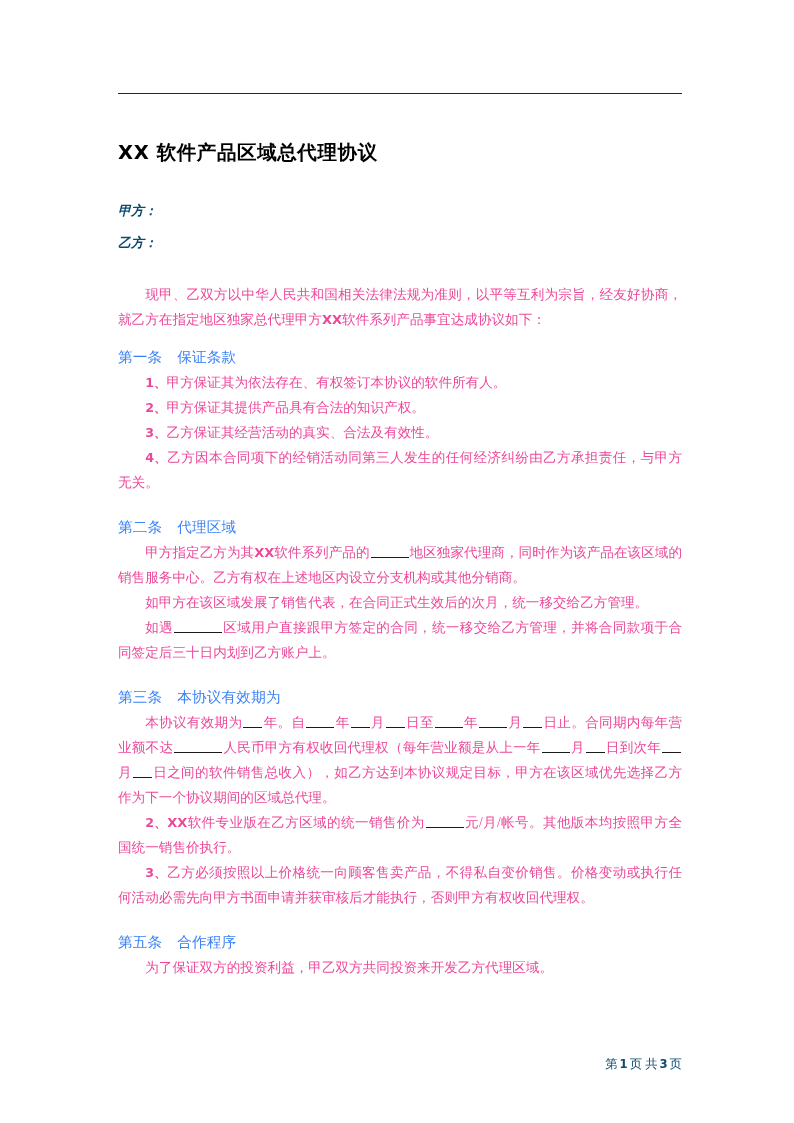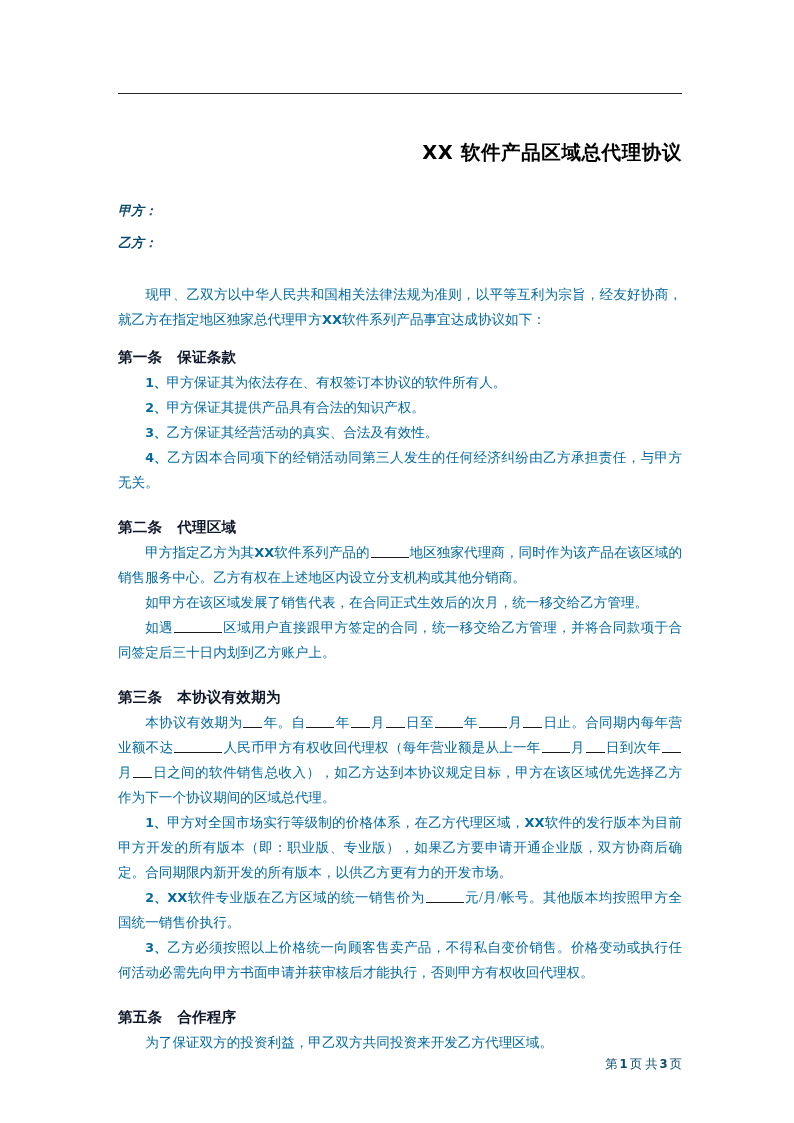--- a/index.html
+++ b/index.html
@@ -46,21 +46,21 @@
   
   .content {
     position: absolute;
     left: 118px;
     top: 138px;
     width: 564px;
   }
 
   
   .doc-title {
-    text-align: right;
+    text-align: left;
     font-family: "DejaVu Sans", "Liberation Sans", sans-serif;
     font-weight: bold;
     font-size: 19.5px;
     letter-spacing: 0.6px;
     line-height: 30px;
     margin: 0 0 30px 0;
     color: #000;
   }
 
   
@@ -75,35 +75,35 @@
   }
   .party-line + .party-line { margin-top: 7px; }
 
   
   .para {
     font-size: 13.6px;
     line-height: 25px;
     margin: 0;
     text-align: justify;
     text-justify: inter-ideograph;
-    color: #0369a1;
+    color: #ec4899;
     font-family: "Liberation Serif", "DejaVu Serif", serif;
   }
   .para.indent { text-indent: 2em; }
   .spacer-lg { height: 27px; }
   .spacer-sm { height: 6px; }
 
   
   .section-heading {
     font-family: "DejaVu Sans", "Liberation Sans", sans-serif;
-    font-weight: bold;
+    font-weight: normal;
     font-size: 14.6px;
     line-height: 25px;
     margin: 6px 0 1px 0;
-    color: #0f172a;
+    color: #3b82f6;
     letter-spacing: 0.2px;
   }
   .sec-gap { margin-top: 19px; }
 
   
   .b {
     font-family: "DejaVu Sans", "Liberation Sans", sans-serif;
     font-weight: bold;
     font-size: 13px;
   }
@@ -172,21 +172,20 @@
     <p class="para indent"><span class="num">4、</span><span>乙方因本合同项下的经销活动同第三人发生的任何经济纠纷由乙方承担责任，与甲方无关。</span></p>
 
     <h2 class="section-heading sec-gap">第二条　代理区域</h2>
     <p class="para indent"><span>甲方指定乙方为其</span><span class="b">XX</span><span>软件系列产品的</span><span class="blank w3"></span><span>地区独家代理商，同时作为该产品在该区域的销售服务中心。乙方有权在上述地区内设立分支机构或其他分销商。</span></p>
     <p class="para indent">如甲方在该区域发展了销售代表，在合同正式生效后的次月，统一移交给乙方管理。</p>
     <p class="para indent"><span>如遇</span><span class="blank w4"></span><span>区域用户直接跟甲方签定的合同，统一移交给乙方管理，并将合同款项于合同签定后三十日内划到乙方账户上。</span></p>
 
     <h2 class="section-heading sec-gap">第三条　本协议有效期为</h2>
     <p class="para indent"><span>本协议有效期为</span><span class="blank w1"></span><span>年。自</span><span class="blank w2"></span><span>年</span><span class="blank w1"></span><span>月</span><span class="blank w1"></span><span>日至</span><span class="blank w2"></span><span>年</span><span class="blank w2"></span><span>月</span><span class="blank w1"></span><span>日止。合同期内每年营业额不达</span><span class="blank w4"></span><span>人民币甲方有权收回代理权（每年营业额是从上一年</span><span class="blank w2"></span><span>月</span><span class="blank w1"></span><span>日到次年</span><span class="blank w1"></span><span>月</span><span class="blank w1"></span><span>日之间的软件销售总收入），如乙方达到本协议规定目标，甲方在该区域优先选择乙方作为下一个协议期间的区域总代理。</span></p>
 
-    <p class="para indent"><span class="num">1、</span><span>甲方对全国市场实行等级制的价格体系，在乙方代理区域，</span><span class="b">XX</span><span>软件的发行版本为目前甲方开发的所有版本（即：职业版、专业版），如果乙方要申请开通企业版，双方协商后确定。合同期限内新开发的所有版本，以供乙方更有力的开发市场。</span></p>
     <p class="para indent"><span class="num">2、</span><span class="b">XX</span><span>软件专业版在乙方区域的统一销售价为</span><span class="blank w3"></span><span>元/月/帐号。其他版本均按照甲方全国统一销售价执行。</span></p>
     <p class="para indent"><span class="num">3、</span><span>乙方必须按照以上价格统一向顾客售卖产品，不得私自变价销售。价格变动或执行任何活动必需先向甲方书面申请并获审核后才能执行，否则甲方有权收回代理权。</span></p>
 
     <h2 class="section-heading sec-gap">第五条　合作程序</h2>
     <p class="para indent">为了保证双方的投资利益，甲乙双方共同投资来开发乙方代理区域。</p>
 
   </div>
 
   <div class="footer">
     <span>第</span><span class="fnum">1</span><span>页  共</span><span class="fnum">3</span><span>页</span>

